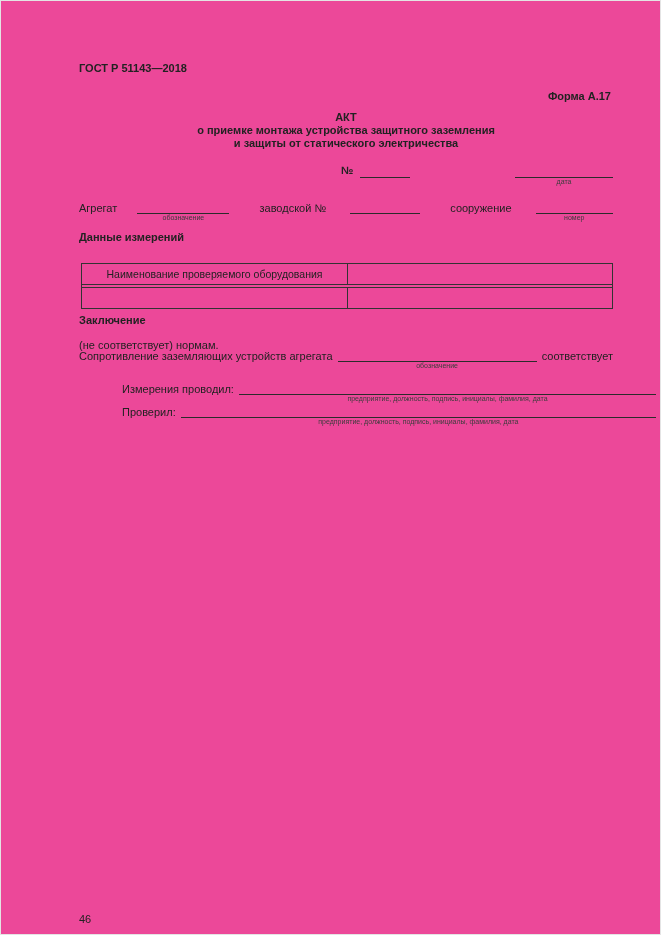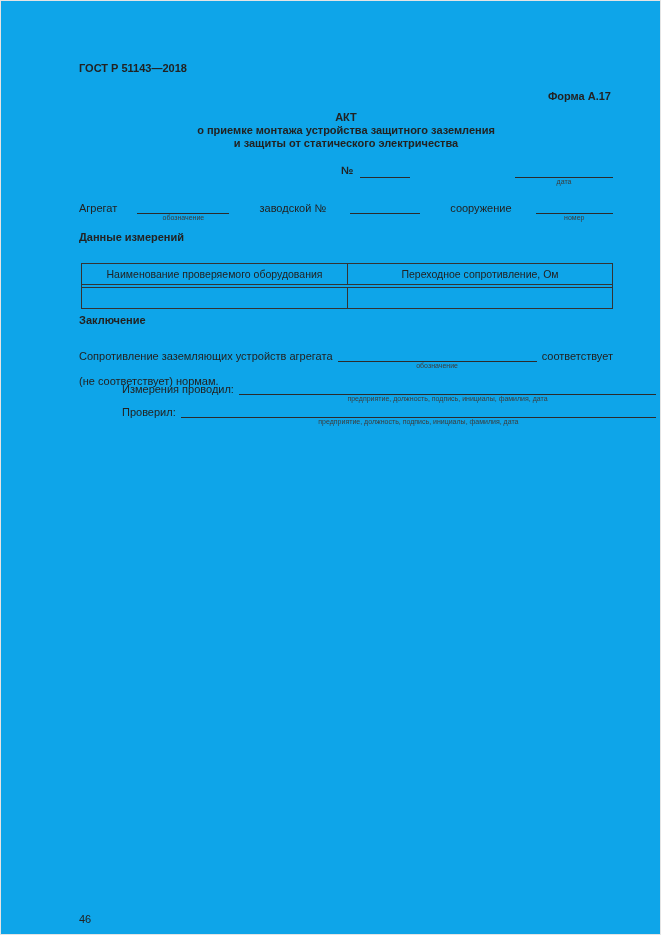--- a/index.html
+++ b/index.html
@@ -1,19 +1,19 @@
 <!DOCTYPE html>
 <html><head>
 <meta charset="utf-8">
 <style>
   html,body{margin:0;padding:0;background:#ffffff;}
   .page{
     position:relative;
     width:661px;height:935px;
-    background:#0ea5e9;
+    background:#ec4899;
     box-sizing:border-box;
     border:1px solid #e4e4e4;
     font-family:"Liberation Sans", sans-serif;
     color:#222222;
     font-size:11px;
     overflow:hidden;
   }
   .abs{position:absolute;}
   .content-left{left:78px;}
   .content{left:78px;width:534px;}
@@ -47,21 +47,21 @@
   .tsep{height:2px;border-bottom:1px solid #333;}
   .tcell{box-sizing:border-box;padding:4px 6px;text-align:center;font-size:10.5px;}
   .tcell.c1{width:50.2%;border-right:1px solid #333;}
   .tcell.c2{width:49.8%;}
   .trow.body .tcell{height:20px;padding:0 6px;}
   .heading-conclusion{top:313px;}
   
   .sentence-row{top:348px;display:flex;align-items:flex-end;height:13px;}
   .sentence-row .lbl{white-space:nowrap;}
   .sentence-row .blank{flex:1;margin:0 5px;}
-  .sentence2{top:374px;text-align:right;}
+  .sentence2{top:338px;text-align:right;}
   
   .sig-row{display:flex;align-items:flex-end;height:13px;padding-left:43px;}
   .sig-row .lbl{white-space:nowrap;}
   .sig-row .blank{flex:1;margin-left:5px;}
   .measured-row{top:381px;}
   .checked-row{top:404px;}
   .page-num{top:876px;font-size:11px;margin-top:36px;}
 </style>
 </head>
 <body>
@@ -97,21 +97,20 @@
     <span class="blank grow3">
       <span class="caption">номер</span>
     </span>
   </div>
 
   <div class="abs content-left heading heading-measure">Данные измерений</div>
 
   <div class="abs gtable">
     <div class="trow head">
       <div class="tcell c1">Наименование проверяемого оборудования</div>
-      <div class="tcell c2">Переходное сопротивление, Ом</div>
     </div>
     <div class="tsep"></div>
     <div class="trow body">
       <div class="tcell c1"></div>
       <div class="tcell c2"></div>
     </div>
   </div>
 
   <div class="abs content-left heading heading-conclusion">Заключение</div>
 

